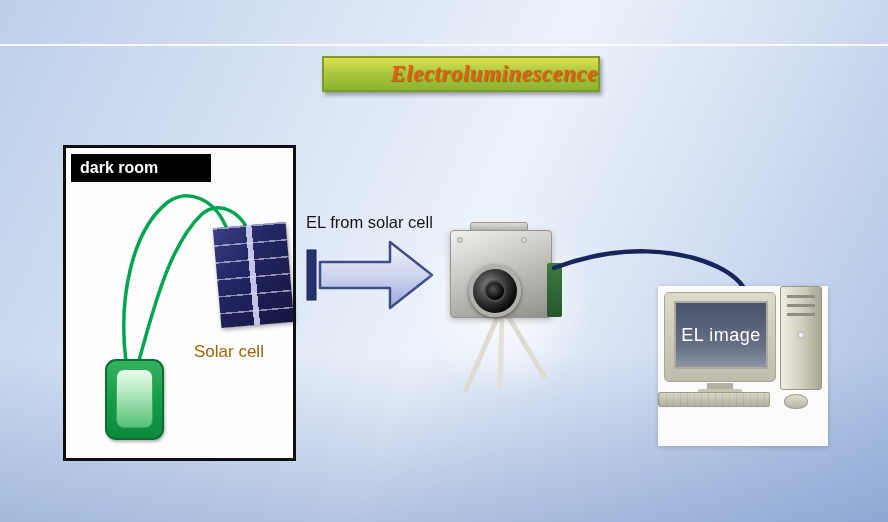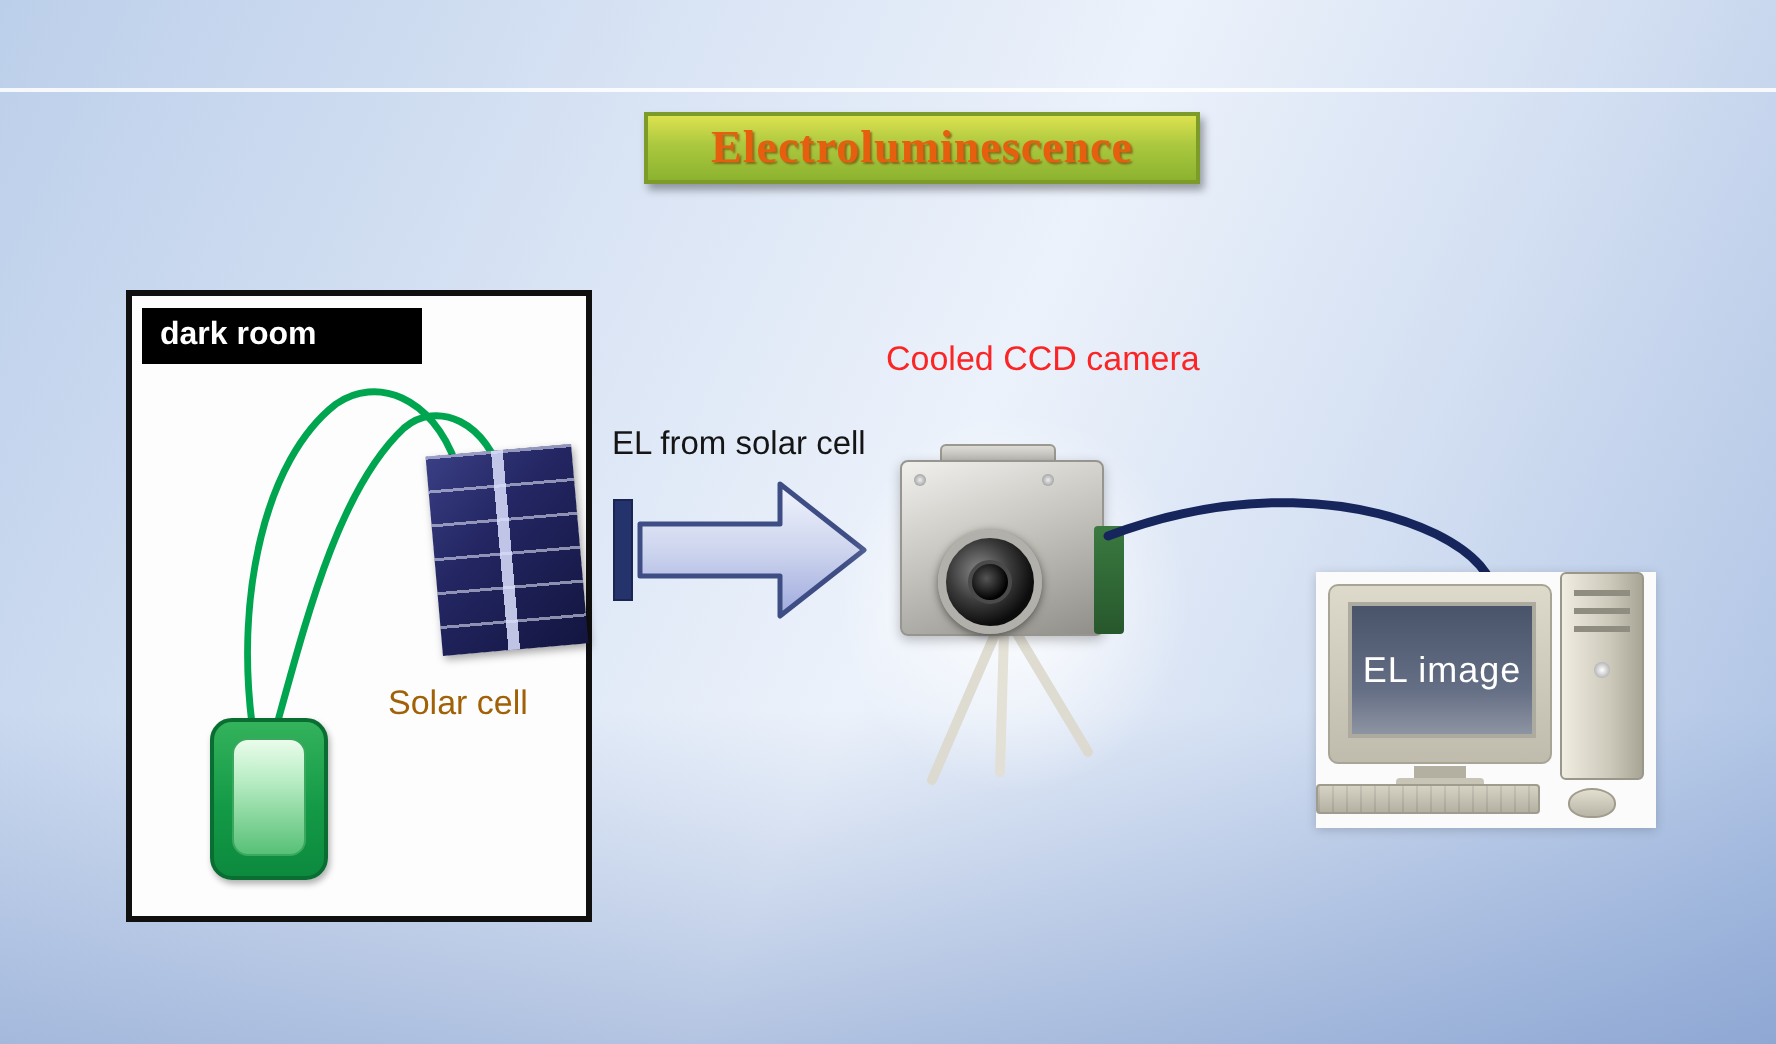--- a/index.html
+++ b/index.html
@@ -12,21 +12,21 @@
       linear-gradient(115deg, #bccfea 0%, #d8e3f4 30%, #ecf2fb 52%, #d3dff2 72%, #a9bfe2 100%);
   }
   .top-line { position:absolute; top:44px; left:0; width:100%; height:2px;
     background:rgba(255,255,255,0.85); }
 
   
   .title-box {
     position:absolute; left:322px; top:56px; width:278px; height:36px;
     background:linear-gradient(to bottom,#dde24f 0%,#abc83f 45%,#8cb32f 100%);
     border:2px solid #7d9b28; box-shadow:2px 3px 4px rgba(0,0,0,0.35);
-    display:flex; align-items:center; justify-content:center;
+    display:flex; align-items:center; justify-content:flex-end;font-style:italic;
   }
   .title-text {
     font-family:"Liberation Serif", serif; font-weight:bold; font-size:23px;
     color:#e55f0e; letter-spacing:0.5px; text-shadow:1px 1px 1px rgba(110,40,0,0.55);
   }
 
   
   .dark-room {
     position:absolute; left:63px; top:145px; width:233px; height:316px;
     background:#fdfdfd; border:3px solid #101010;
@@ -107,21 +107,21 @@
     background:linear-gradient(#3a7a40,#27572c); border-radius:2px;
   }
   .camera-screw { position:absolute; width:6px; height:6px; border-radius:50%;
     background:radial-gradient(#eee,#888); }
 
   
   .cable { position:absolute; left:540px; top:235px; width:220px; height:80px; }
 
   
   .computer {
-    position:absolute; left:658px; top:286px; width:170px; height:128px;
+    position:absolute; left:658px; top:286px; width:170px; height:160px;
     background:#fbfbfb; box-shadow:0 1px 5px rgba(0,0,0,0.18);
   }
   .monitor {
     position:absolute; left:6px; top:6px; width:112px; height:90px; border-radius:5px;
     background:linear-gradient(#ddd9cb,#bfbbad); border:1px solid #a8a496;
   }
   .monitor-screen {
     position:absolute; left:9px; top:8px; width:94px; height:68px;
     background:linear-gradient(180deg,#49536a 0%,#646e84 65%,#8d94a2 100%);
     border:2px solid #adab9f;
@@ -191,21 +191,20 @@
         <stop offset="0" stop-color="#f2f5fd"></stop>
         <stop offset="0.5" stop-color="#cdd5ee"></stop>
         <stop offset="1" stop-color="#9faadd" stop-opacity="1"></stop>
         <stop offset="1" stop-color="#9aa8d8"></stop>
       </linearGradient>
     </defs>
     <rect x="7" y="15" width="9" height="50" fill="#24336b" stroke="#1a2552" stroke-width="1"></rect>
     <polygon points="20,27 90,27 90,7 132,40 90,73 90,53 20,53" fill="url(#agrad)" stroke="#3e4e85" stroke-width="2.5" stroke-linejoin="round"></polygon>
   </svg>
 
-  <span class="camera-label">Cooled CCD camera</span>
 
   <div class="camera">
     <div class="camera-glow"></div>
     <svg class="tripod" viewBox="0 0 135 185">
       <path d="M60,98 L28,172" stroke="#ddd9cd" stroke-width="5" stroke-linecap="round" opacity="0.9"></path>
       <path d="M64,98 L62,168" stroke="#e3dfd3" stroke-width="5" stroke-linecap="round" opacity="0.9"></path>
       <path d="M70,98 L106,158" stroke="#ddd9cd" stroke-width="5" stroke-linecap="round" opacity="0.9"></path>
     </svg>
     <div class="camera-cap"></div>
     <div class="camera-body">

